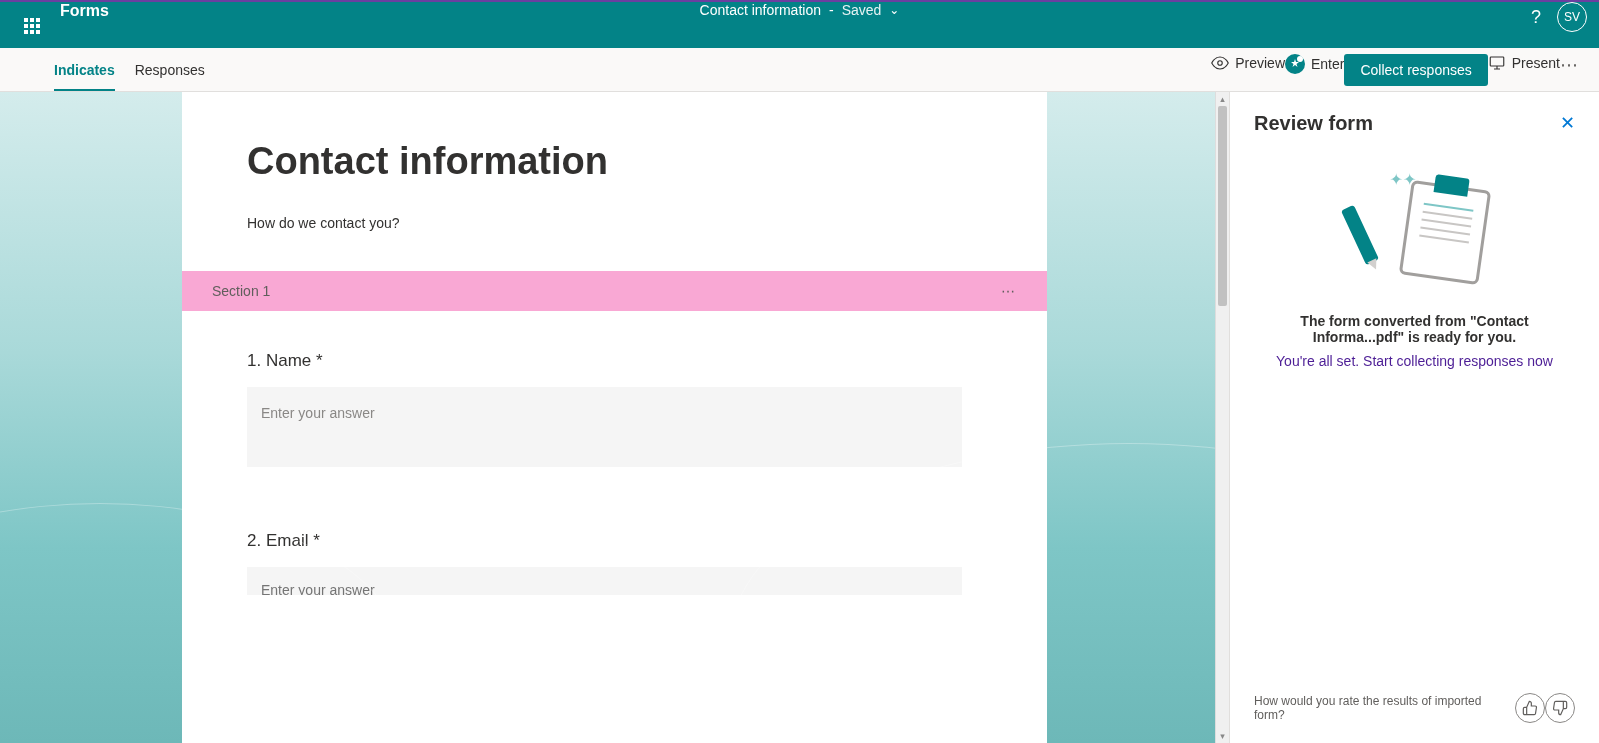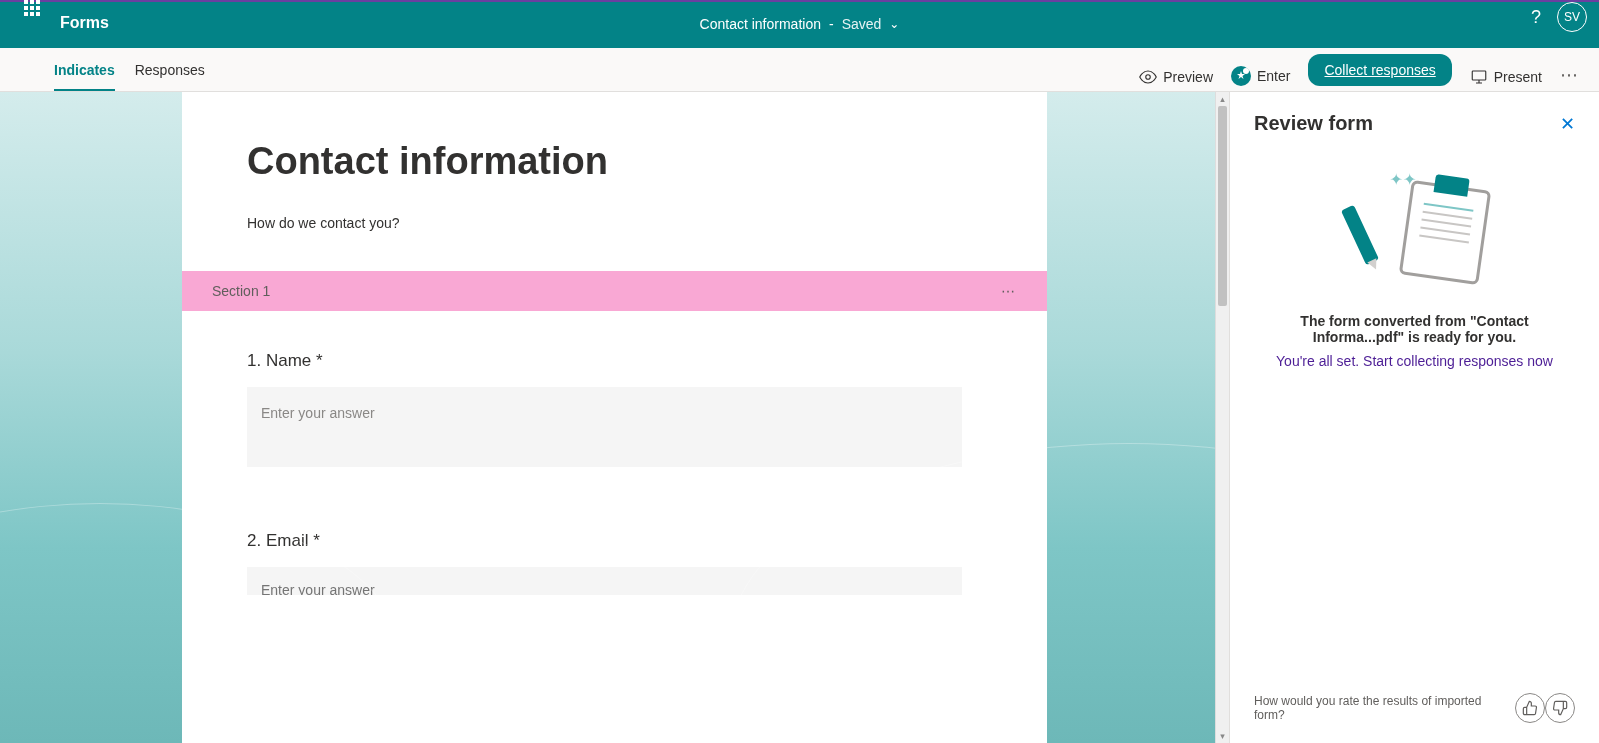--- a/index.html
+++ b/index.html
@@ -7,23 +7,23 @@
       font-family: 'Segoe UI', Tahoma, sans-serif;
       background: #fff;
       overflow: hidden;
       height: 100vh;
     }
     .topbar {
       height: 48px;
       background: #038387;
       border-top: 2px solid #6b3fa0;
       display: flex;
-      align-items: flex-end;
+      align-items: flex-start;
       color: #fff;
-      padding: 16px 12px;
+      padding: 0 12px;
       position: relative;
     }
     .waffle {
       width: 40px; height: 48px;
       display: flex; align-items: center; justify-content: center;
       cursor: pointer;
     }
     .waffle-dots {
       display: grid;
       grid-template-columns: repeat(3, 4px);
@@ -73,37 +73,36 @@
     }
     .tab.active::after {
       content: '';
       position: absolute;
       bottom: -1px; left: 0; right: 0;
       height: 2px;
       background: #038387;
     }
     .subbar-right {
       margin-left: auto;
-      display: flex; align-items: flex-end; gap: 18px;
+      display: flex; align-items: flex-start; 
     }
     .sb-item {
       display: flex; align-items: center; gap: 6px;
       font-size: 14px; cursor: pointer; color: #323130;
     }
     .sb-icon { display: inline-flex; align-items: center; }
     .sb-btn {
       background: #038387;
       color: #fff;
       border: none;
       padding: 8px 16px;
       font-size: 14px;
-      border-radius: 12px;
+      border-radius: 3px;
       cursor: pointer;
       font-weight: 400;
-      text-decoration: underline;
     }
     .more-h { font-size: 18px; letter-spacing: 1px; cursor: pointer; color: #605e5c; }
     .style-badge {
       width: 20px; height: 20px; border-radius: 50%;
       background: #038387;
       display: inline-flex; align-items: center; justify-content: center;
       position: relative;
     }
     .style-badge::after {
       content: ''; width: 6px; height: 6px; background: #fff; border-radius: 50%;
@@ -182,21 +181,21 @@
       height: 28px;
     }
     .side-panel {
       width: 370px;
       background: #fff;
       border-left: 1px solid #e1dfdd;
       display: flex;
       flex-direction: column;
       padding: 20px 24px;
     }
-    .panel-title-row { display: flex; align-items: center; }
+    .panel-title-row { display: flex; align-items: flex-start; }
     .panel-title { font-size: 20px; font-weight: 600; color: #323130; }
     .close-x { margin-left: auto; color: #0078d4; font-size: 18px; cursor: pointer; font-weight: 300; }
     .panel-illus {
       margin: 40px auto 20px;
       width: 140px; height: 110px;
       position: relative;
     }
     .illus-clip {
       position: absolute;
       right: 0; top: 10px;

